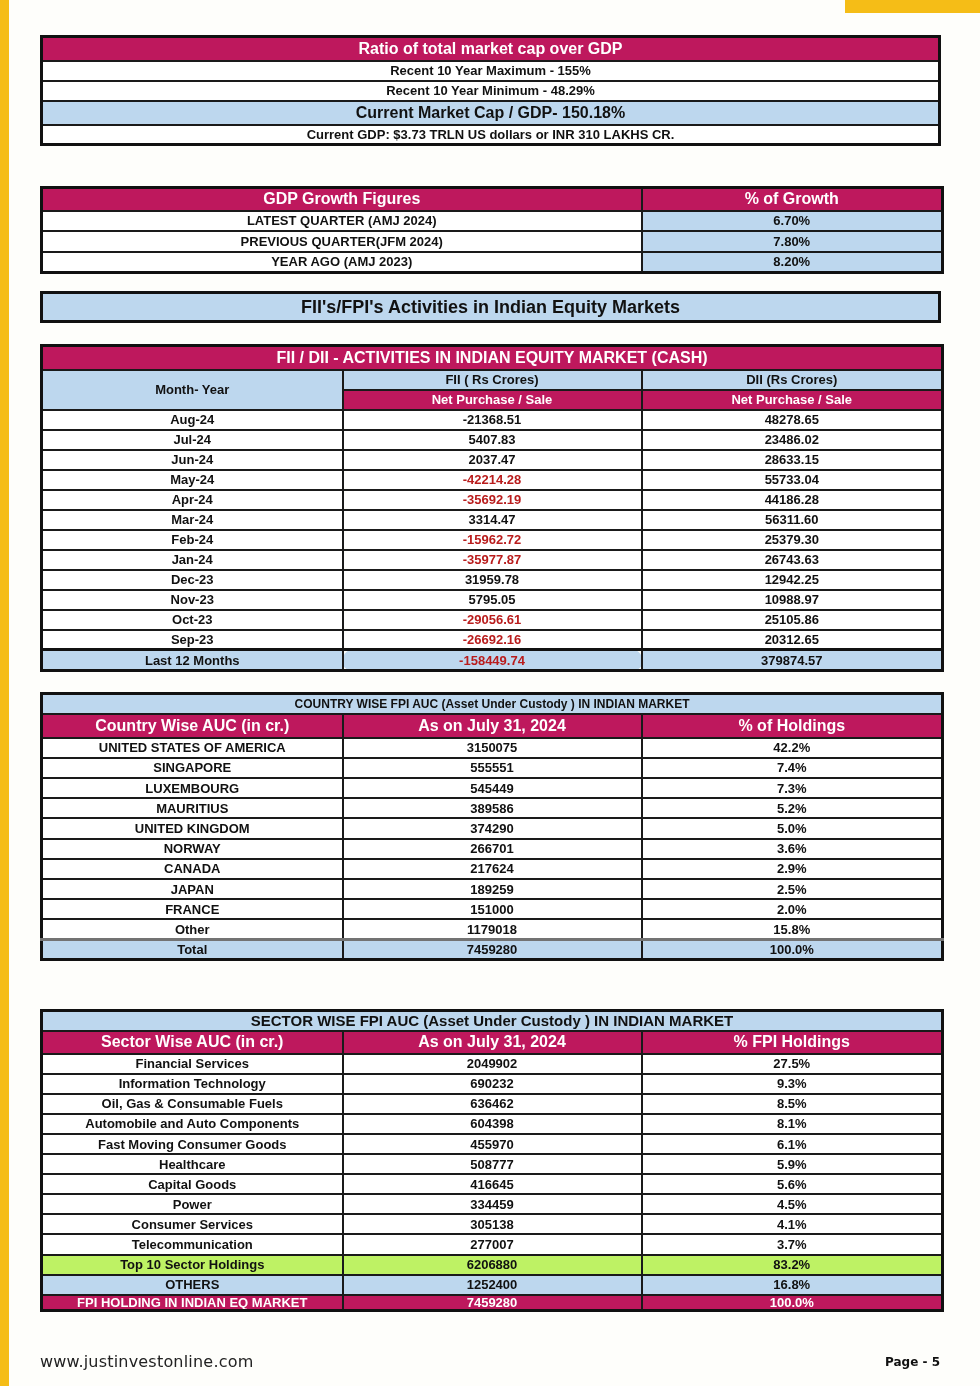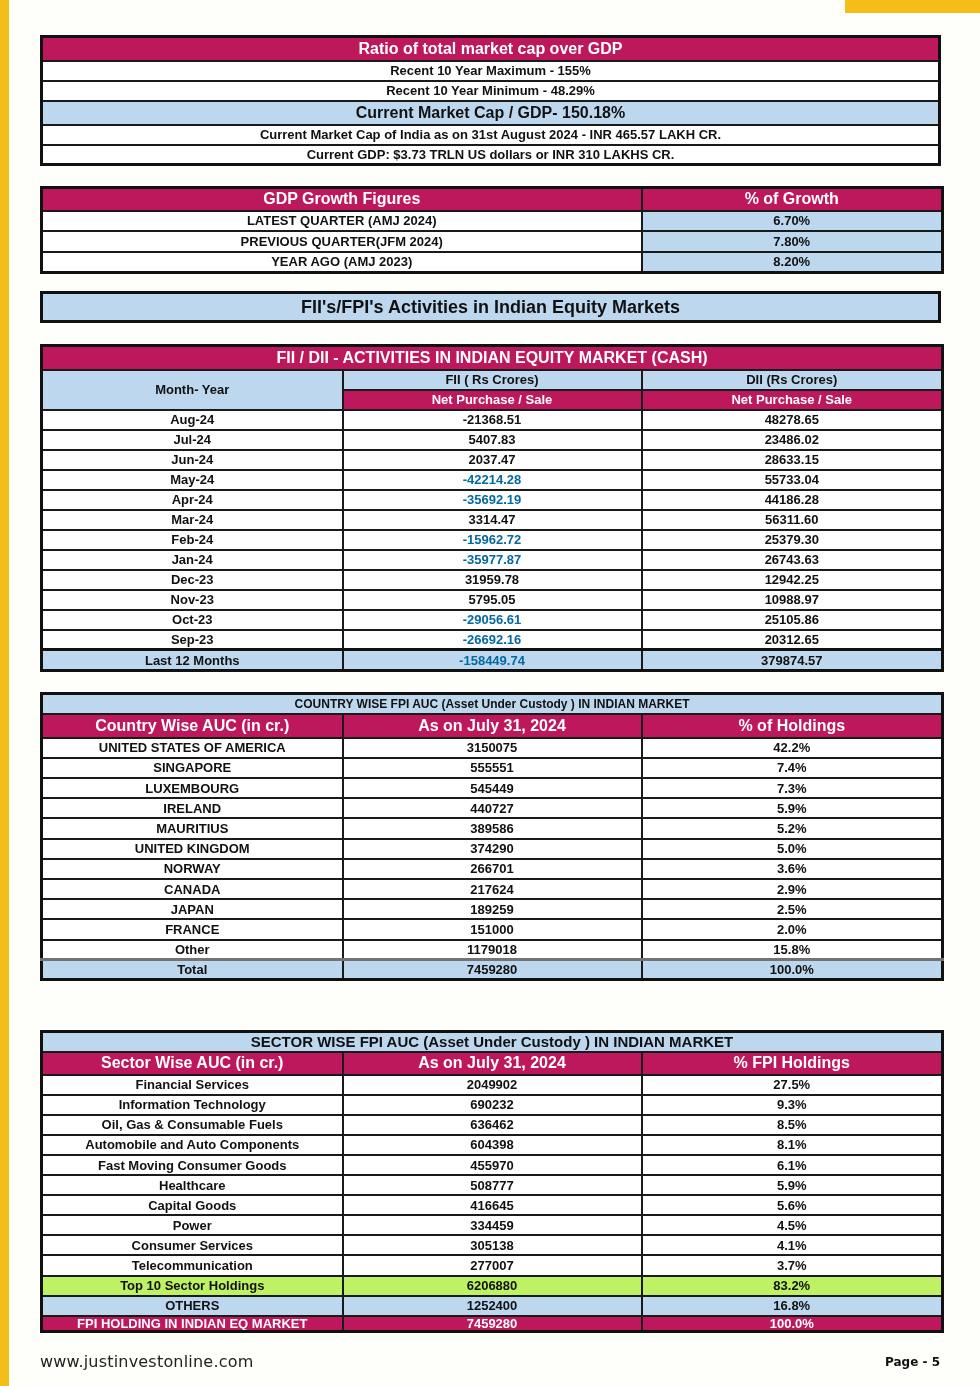--- a/index.html
+++ b/index.html
@@ -29,21 +29,21 @@
     font-size: 13px;
     line-height: 1;
     padding: 0;
     white-space: nowrap;
     overflow: hidden;
   }
   .navy { background: #be185d; color: #fff; }
   .light { background: #bdd7ee; color: #111; }
   .white { background: #fff; color: #111; }
   .gold { background: #bef264; color: #111; }
-  .red { color: #0369a1; }
+  .red { color: #b91c1c; border-radius: 9px; }
   .big { font-size: 16px !important; }
   .bigger { font-size: 18px !important; }
 
   
   #t-ratio { top: 35px; }
   #t-ratio tr { height: 20px; }
   #t-ratio tr.h { height: 24px; }
 
   
   #t-gdp { top: 186px; }
@@ -58,21 +58,21 @@
   #t-fii { top: 344px; }
   #t-fii tr { height: 20px; }
   #t-fii tr.h { height: 24px; }
 
   
   #t-country { top: 692px; }
   #t-country tr { height: 20.2px; }
   #t-country tr.h { height: 24px; }
 
   
-  #t-sector { top: 1030px; border-radius: 19px; }
+  #t-sector { top: 1009px; border-radius: 19px; }
   #t-sector tr { height: 20.1px; }
   #t-sector tr.h { height: 23px; }
 
   .footer-url {
     position: absolute; left: 40px; top: 1352px;
     font-size: 16px; color: #222;
     font-family: "DejaVu Sans", sans-serif;
     letter-spacing: 0.2px;
   }
   .footer-page {
@@ -95,23 +95,20 @@
   <tr>
         <td class="white">Recent 10 Year Maximum - 155%</td>
       </tr>
   <tr>
         <td class="white">Recent 10 Year Minimum - 48.29%</td>
       </tr>
   <tr class="h">
         <td class="light big">Current Market Cap / GDP- 150.18%</td>
       </tr>
   <tr>
-        <td class="white">Current Market Cap of India as on 31st August 2024 - INR 465.57 LAKH CR.</td>
-      </tr>
-  <tr>
         <td class="white">Current GDP: $3.73 TRLN US dollars or INR 310 LAKHS CR.</td>
       </tr>
 </tbody>
   </table>
 
 <table class="t" id="t-gdp">
   <colgroup>
       <col style="width:600px">
       <col style="width:301px">
     </colgroup>
@@ -262,25 +259,20 @@
         <td class="white">SINGAPORE</td>
         <td class="white">555551</td>
         <td class="white">7.4%</td>
       </tr>
       <tr>
         <td class="white">LUXEMBOURG</td>
         <td class="white">545449</td>
         <td class="white">7.3%</td>
       </tr>
       <tr>
-        <td class="white">IRELAND</td>
-        <td class="white">440727</td>
-        <td class="white">5.9%</td>
-      </tr>
-      <tr>
         <td class="white">MAURITIUS</td>
         <td class="white">389586</td>
         <td class="white">5.2%</td>
       </tr>
       <tr>
         <td class="white">UNITED KINGDOM</td>
         <td class="white">374290</td>
         <td class="white">5.0%</td>
       </tr>
       <tr>

